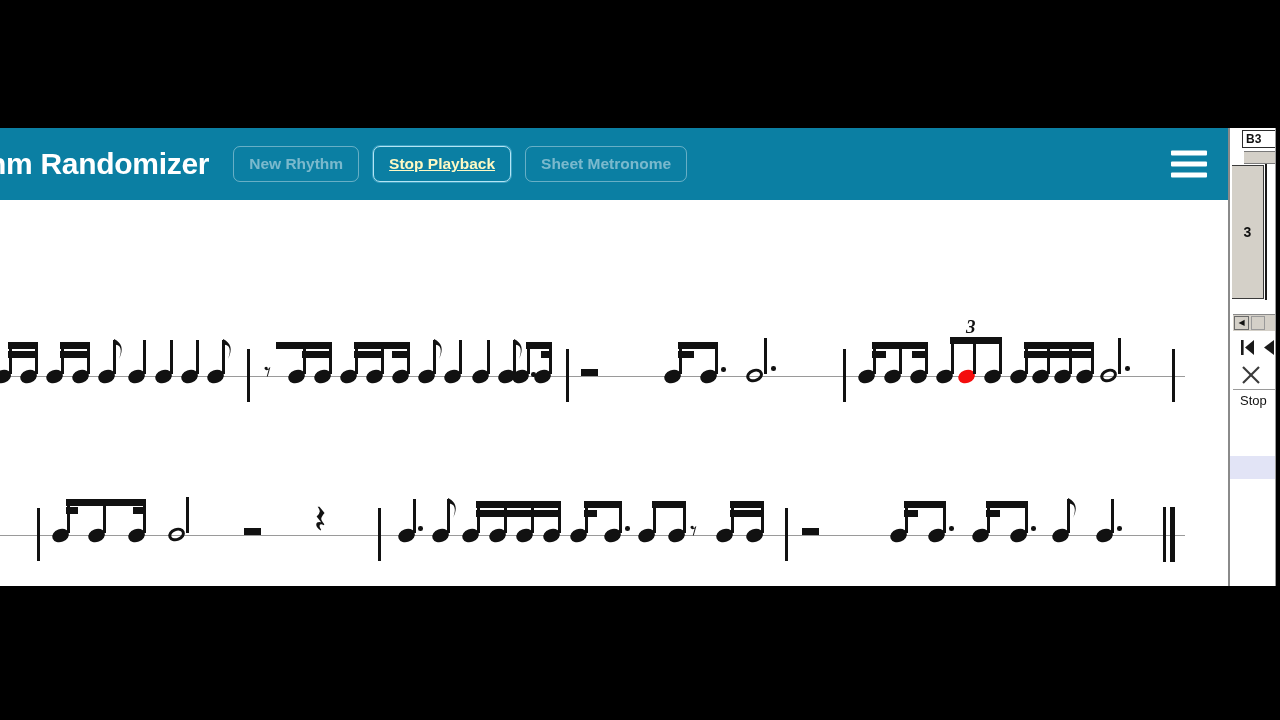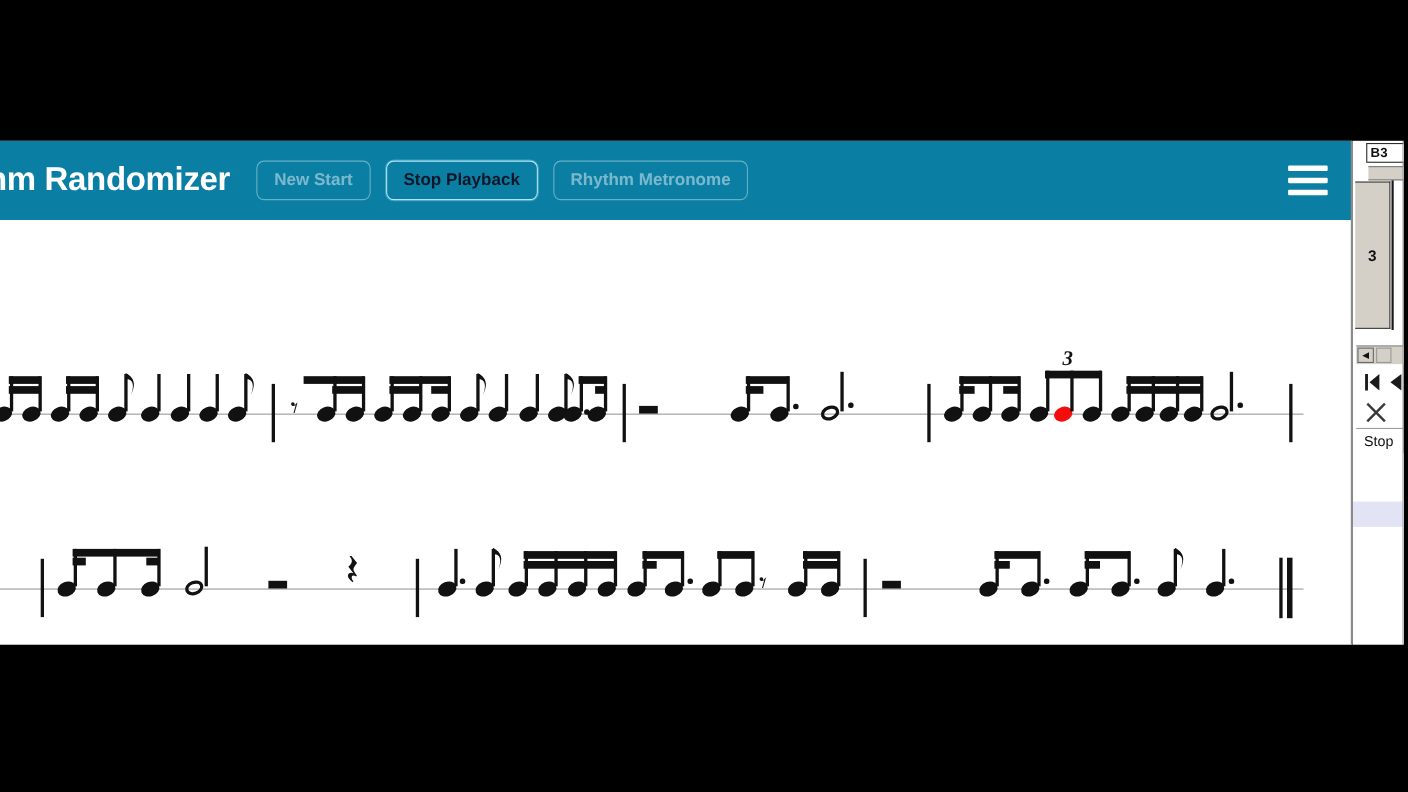--- a/index.html
+++ b/index.html
@@ -35,23 +35,24 @@
     font-size:15.5px; font-weight:bold;
     background:transparent;
     border:1px solid rgba(255,255,255,0.38);
     border-radius:7px;
     padding:9px 15px;
     margin-right:14px;
     color:rgba(255,255,255,0.46);
     white-space:nowrap; cursor:pointer; line-height:1;
   }
   .hdr-btn.active {
-    color:#0f172a;
+    color:#fef9c3;
     border:1px solid rgba(190,235,250,0.95);
     box-shadow:0 0 0 1px rgba(150,220,245,0.35);
+    text-decoration:underline;
   }
   #menu-button {
     position:absolute; right:22px; top:50%; transform:translateY(-50%);
     width:36px; height:27px; cursor:pointer;
     display:flex; flex-direction:column; justify-content:space-between;
   }
   #menu-button span { display:block; width:100%; height:5px; background:#fff; border-radius:1px; }
 
   
   #score-area { position:relative; width:100%; height:386px; background:#fff; }
@@ -136,23 +137,23 @@
 <div id="screen">
 
   <div class="letterbox" id="letterbox-top"></div>
   <div class="letterbox" id="letterbox-bottom"></div>
 
   <div id="app-window">
 
     <div id="app-header">
       <div id="app-title">ythm Randomizer</div>
 
-      <button class="hdr-btn">New Start</button>
+      <button class="hdr-btn">New Rhythm</button>
       <button class="hdr-btn active">Stop Playback</button>
-      <button class="hdr-btn">Rhythm Metronome</button>
+      <button class="hdr-btn">Sheet Metronome</button>
 
       <div id="menu-button">
         <span></span>
         <span></span>
         <span></span>
       </div>
     </div>
 
     <div id="score-area">
 

